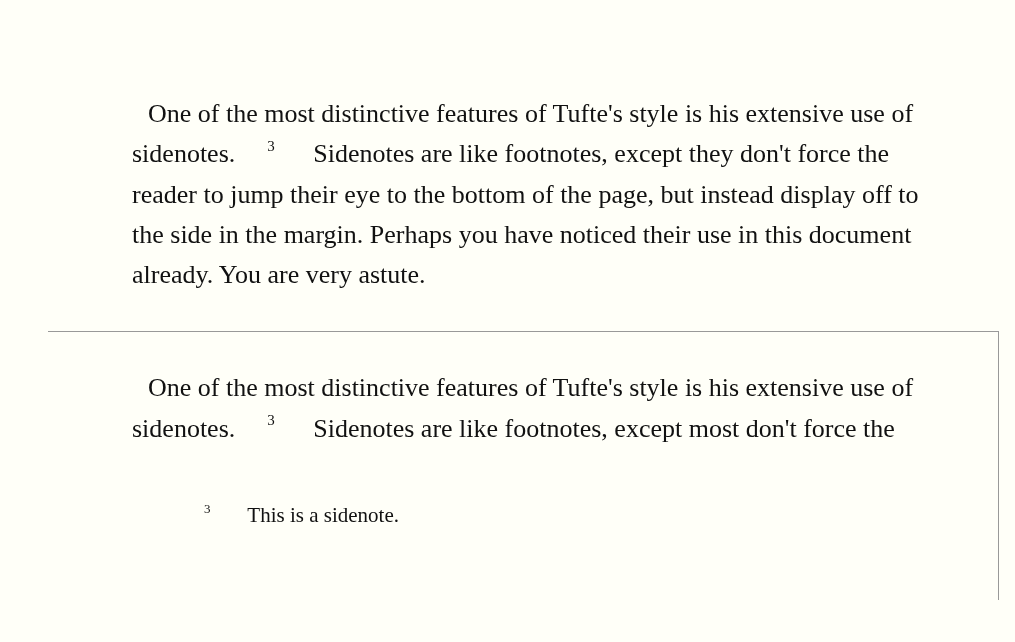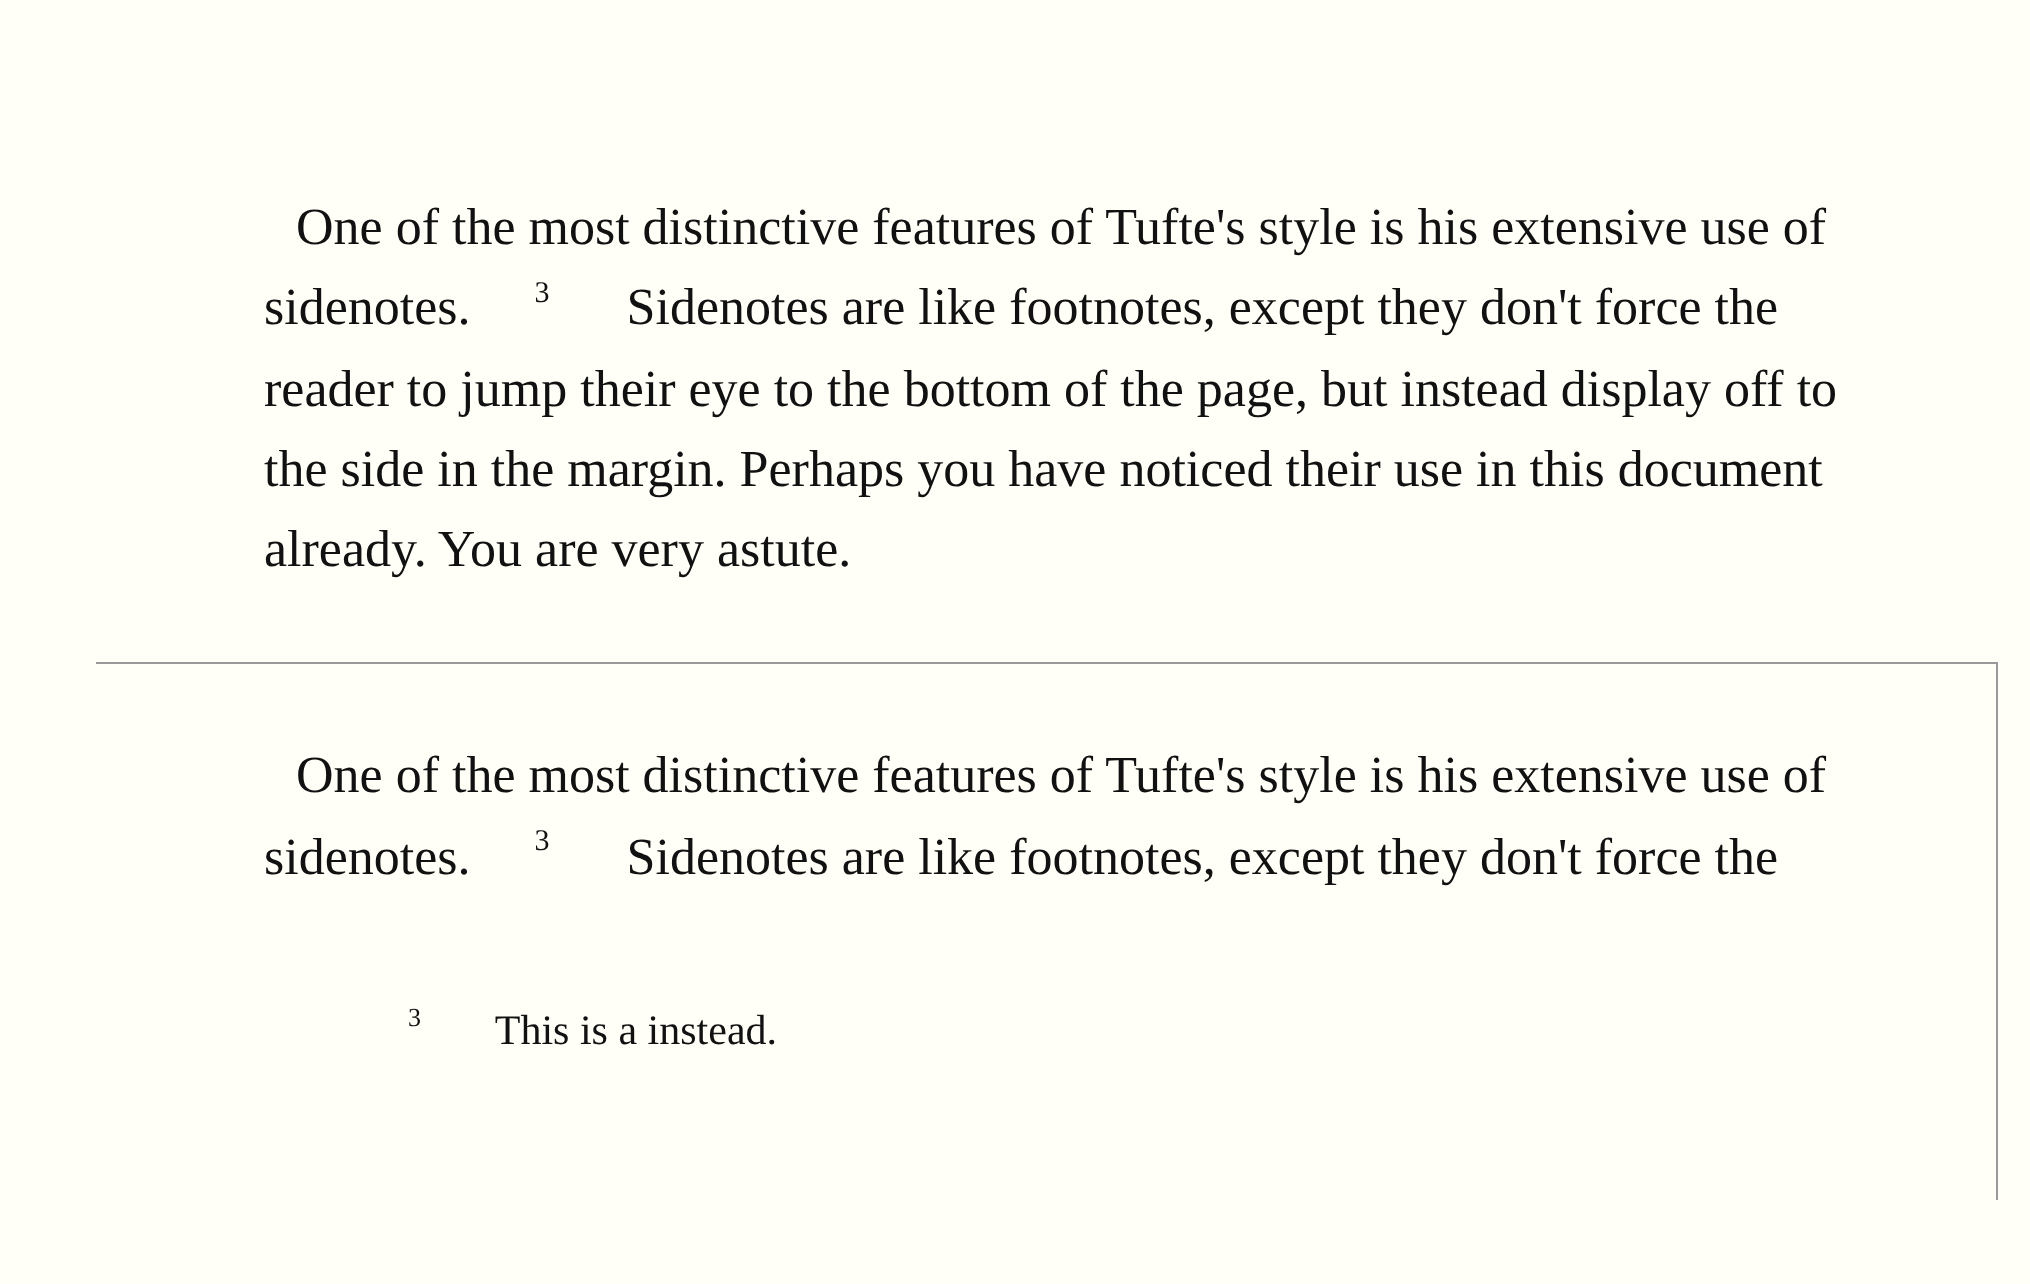--- a/index.html
+++ b/index.html
@@ -57,21 +57,21 @@
 <body>
 
 <div class="container">
   <div class="section-top">
     <p>
       <span>One of the most distinctive features of Tufte's style is his extensive use of sidenotes.</span><span class="sup">3</span><span> Sidenotes are like footnotes, except they don't force the reader to jump their eye to the bottom of the page, but instead display off to the side in the margin. Perhaps you have noticed their use in this document already. You are very astute.</span>
     </p>
   </div>
   <div class="section-bottom">
     <p>
-      <span>One of the most distinctive features of Tufte's style is his extensive use of sidenotes.</span><span class="sup">3</span><span> Sidenotes are like footnotes, except they don't force the</span>
+      <span>One of the most distinctive features of Tufte's style is his extensive use of sidenotes.</span><span class="sup">3</span><span> Sidenotes are like footnotes, except most don't force the</span>
     </p>
     <div class="sidenote-block">
       <span class="sidenote-text">
-        <span class="sidenote-sup">3</span><span> This is a instead.</span>
+        <span class="sidenote-sup">3</span><span> This is a sidenote.</span>
       </span>
     </div>
   </div>
 </div>
 
 </body></html>

